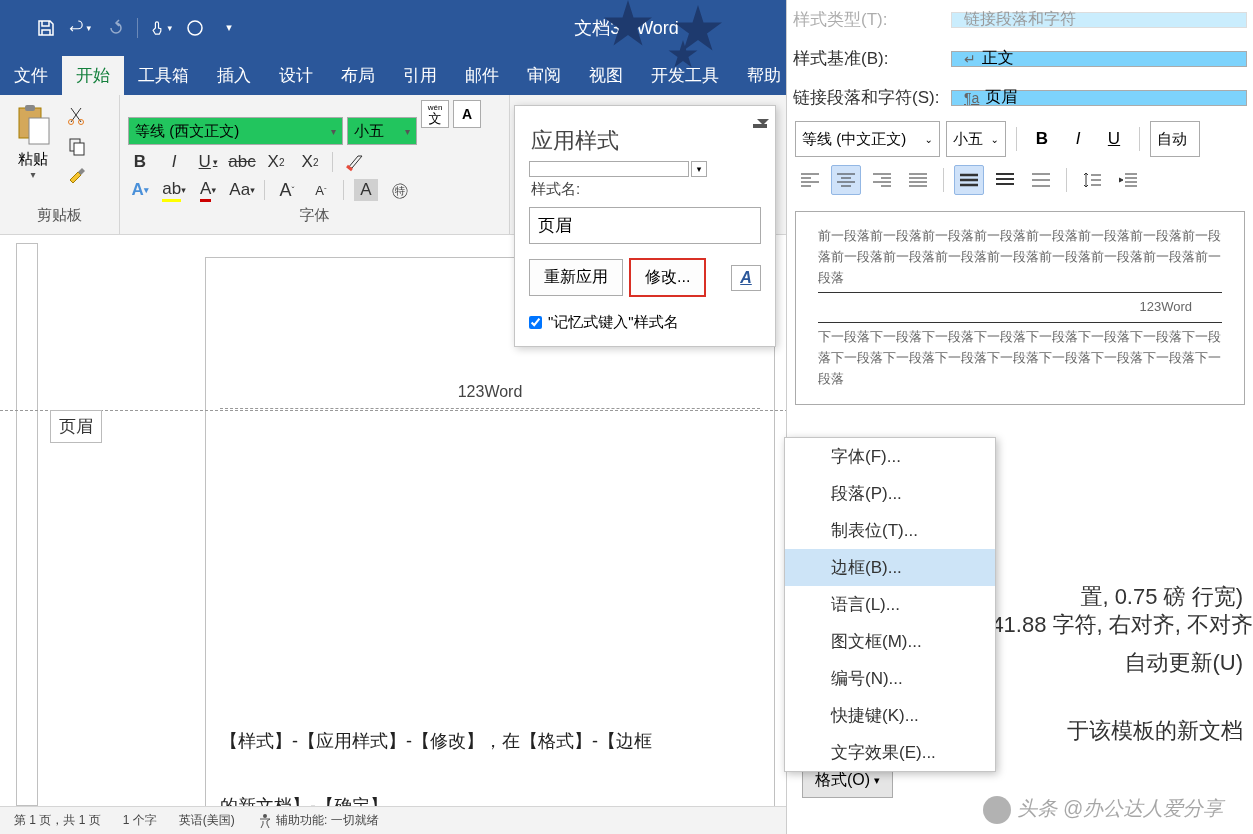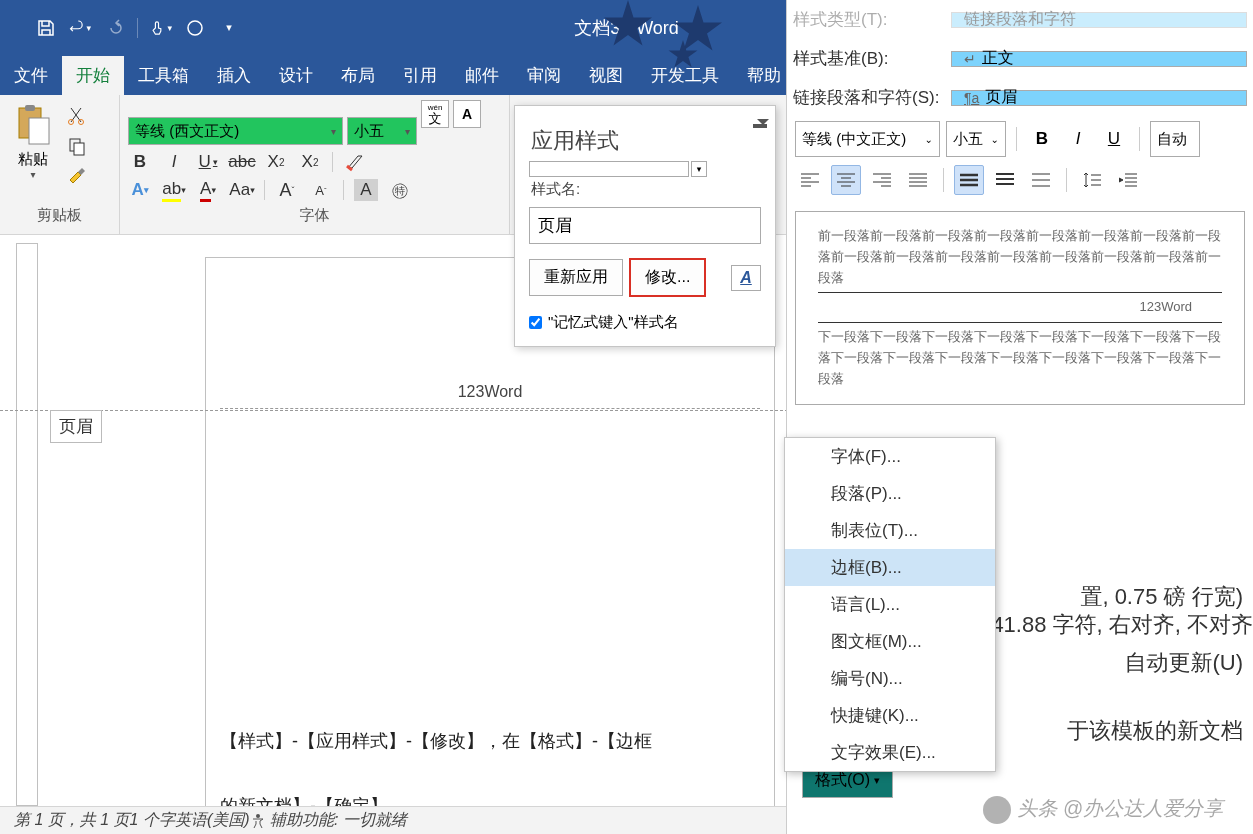--- a/index.html
+++ b/index.html
@@ -58,21 +58,21 @@
 .ruler-v { position: absolute; left: 16px; top: 8px; bottom: 0; width: 22px; border: 1px solid #c0c0c0; background: #fff; }
 .page { position: absolute; left: 205px; top: 22px; width: 570px; height: 740px; border: 1px solid #c0c0c0; background: #fff; }
 .hdr-line { position: absolute; top: 150px; left: 14px; right: 14px; border-top: 1.5px dashed #999; }
 .hdr-line2 { position: absolute; top: 175px; left: 0; right: 0; border-top: 1.5px dashed #999; }
 .hdr-label { position: absolute; top: 175px; left: 50px; background: #fff; border: 1px solid #bbb; padding: 4px 8px; font-size: 17px; color: #333; }
 .page-123 { position: absolute; top: 125px; left: 50%; transform: translateX(-50%); font-size: 16px; color: #444; }
 .para { position: absolute; left: 220px; font-size: 18px; color: #222; line-height: 1.8; }
 .p1 { top: 490px; }
 .p2 { top: 555px; }
 
-.statusbar { position: absolute; bottom: 0; left: 0; right: 0; height: 28px; background: #f3f3f3; border-top: 1px solid #d5d5d5; display: flex; align-items: center; padding: 0 14px; font-size: 16px; color: #444; font-style: italic; }
+.statusbar { position: absolute; bottom: 0; left: 0; right: 0; height: 28px; background: #f3f3f3; border-top: 1px solid #d5d5d5; display: flex; align-items: center; padding: 0 14px; gap: 22px; font-size: 12px; color: #444; }
 .zoom { margin-left: auto; display: flex; align-items: center; gap: 8px; }
 
 .dialog { position: absolute; right: 0; top: 0; width: 467px; height: 834px; background: #fff; border-left: 1px solid #ccc; z-index: 30; overflow: hidden; }
 .dlg-row { display: flex; align-items: center; padding: 8px 6px; gap: 10px; }
 .dlg-lab { font-size: 17px; color: #333; width: 148px; }
 .dlg-combo { border: 1px solid #ababab; flex: 1; height: 16px; display: flex; align-items: center; padding: 0 12px; font-size: 16px; background: #7dd3fc; }
 .dlg-combo .ico { margin-right: 6px; font-size: 14px; color: #666; }
 .dlg-sect { font-size: 17px; padding: 10px 8px; color: #333; }
 .fmt-toolbar { padding: 4px 8px; }
 .fmt-row { display: flex; gap: 6px; align-items: center; margin-bottom: 8px; }
@@ -82,21 +82,21 @@
 .fmt-btn.act { border: 1px solid #93b7e4; background: #cfe2f9; }
 .fmt-spacer { width: 1px; height: 24px; background: #ccc; margin: 0 4px; }
 .preview { margin: 4px 8px; border: 1px solid #ababab; padding: 14px 22px; font-size: 13px; color: #666; line-height: 1.6; background: #fff; min-height: 160px; }
 .preview .hr { border-top: 1px solid #333; margin: 4px 0; }
 .preview .center { text-align: right; padding-right: 30px; }
 
 .context-menu { position: absolute; left: 784px; top: 437px; width: 212px; background: #fff; border: 1px solid #c5c5c5; box-shadow: 2px 2px 8px rgba(0,0,0,0.25); z-index: 100; }
 .cm-item { padding: 7px 14px 7px 46px; font-size: 17px; color: #333; cursor: pointer; }
 .cm-item.hover { background: #cde4f7; }
 
-.format-btn-dlg { position: absolute; left: 802px; bottom: 36px; border: 1px solid #ababab; padding: 6px 12px; font-size: 16px; display: flex; align-items: center; gap: 4px; background: #0f766e; z-index: 90; }
+.format-btn-dlg { position: absolute; left: 802px; bottom: 36px; border: 1px solid #ababab; padding: 6px 12px; font-size: 16px; display: flex; align-items: center; gap: 4px; background: #e5e5e5; z-index: 90; }
 
 .extra-text { position: absolute; font-size: 22px; color: #333; z-index: 35; }
 .watermark { position: absolute; bottom: 10px; right: 30px; font-size: 20px; color: rgba(0,0,0,0.35); z-index: 200; font-style: italic; }
 .wm-icon { display: inline-block; width: 28px; height: 28px; border-radius: 50%; background: rgba(0,0,0,0.3); vertical-align: middle; margin-right: 6px; }
 </style>
 </head>
 <body>
 
 <div class="titlebar">
   <div class="qat">

